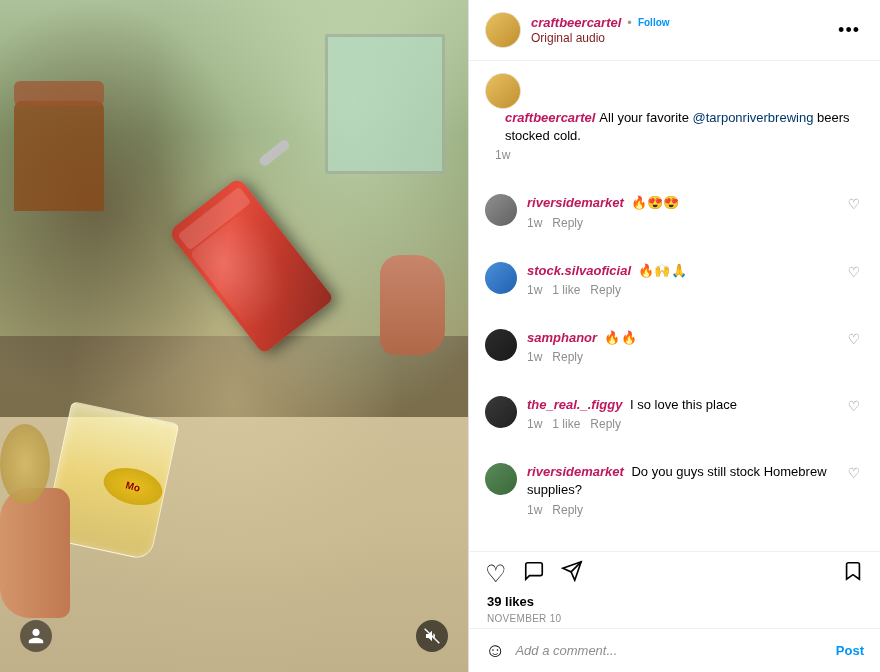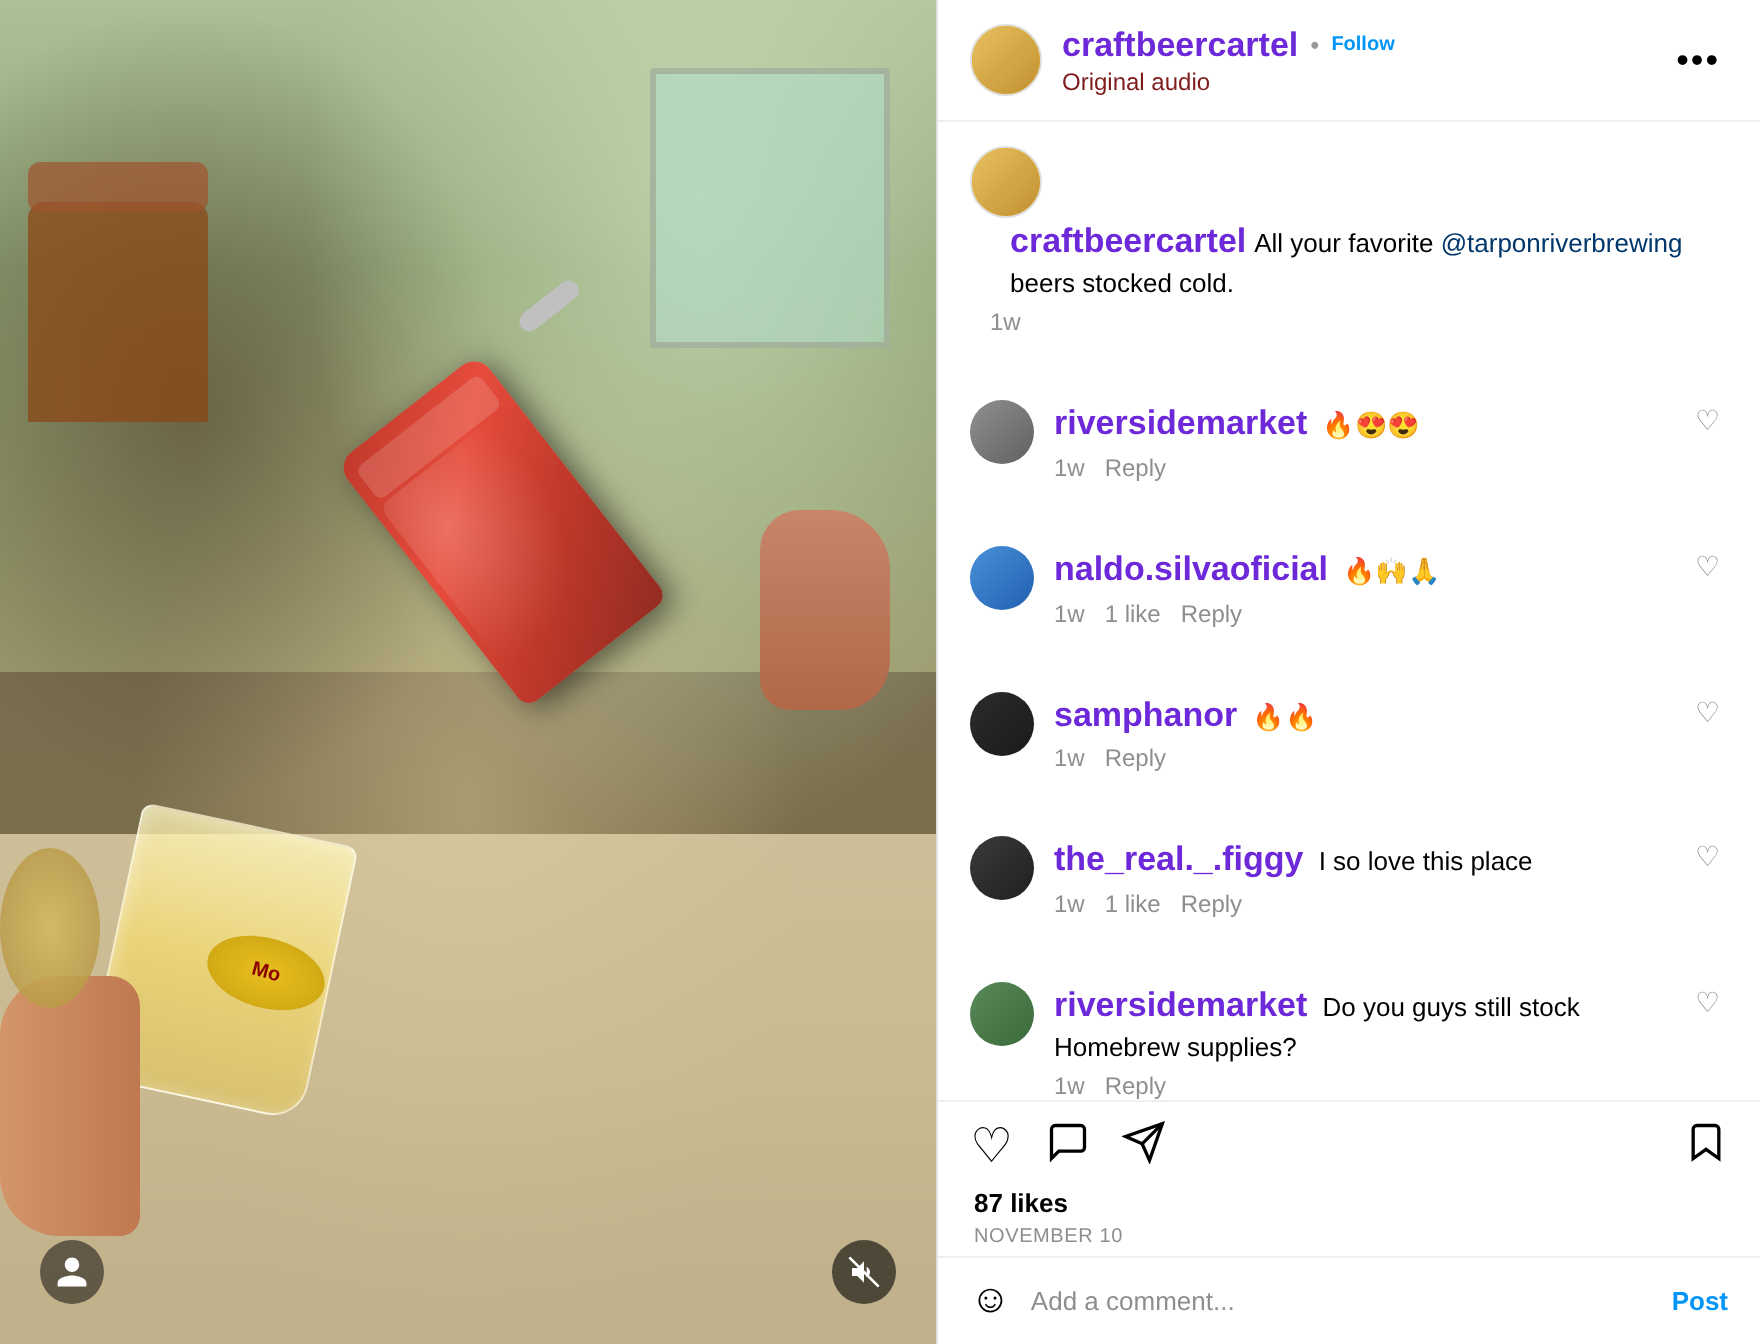--- a/index.html
+++ b/index.html
@@ -125,23 +125,24 @@
     .header-info {
       flex: 1;
       margin-left: 10px;
     }
     .header-top {
       display: flex;
       align-items: center;
       gap: 6px;
     }
     .username-bold {
-      font-size: 17px;
+      font-size: 13px;
       font-weight: 600;
-      color: #6d28d9;
+      color: #be185d;
+      font-style: italic;
     }
     .dot-sep {
       font-size: 13px;
       color: #999;
     }
     .follow-link {
       font-size: 10px;
       font-weight: 600;
       color: #0095f6;
       cursor: pointer;
@@ -293,20 +294,21 @@
       margin-right: 10px;
       flex-shrink: 0;
     }
     .comment-input {
       flex: 1;
       border: none;
       outline: none;
       font-size: 13px;
       color: #000;
       background: transparent;
+      font-style: italic;
     }
     .comment-input::placeholder { color: #8e8e8e; }
     .post-btn {
       font-size: 13px;
       font-weight: 600;
       color: #0095f6;
       cursor: pointer;
       background: none;
       border: none;
       padding: 0;
@@ -402,21 +404,21 @@
             <span class="comment-time">1w</span>
             <button class="reply-btn">Reply</button>
           </div>
         </div>
         <span class="heart-btn">♡</span>
       </div>
 
       <div class="comment-row">
         <div class="comment-avatar" style="background:linear-gradient(135deg,#4a90d9,#2060b0);border-radius:50%;"></div>
         <div class="comment-body">
-          <div class="comment-text"><span class="username-bold">naldo.silvaoficial</span><span> 🔥🙌🙏</span></div>
+          <div class="comment-text"><span class="username-bold">stock.silvaoficial</span><span> 🔥🙌🙏</span></div>
           <div class="comment-meta">
             <span class="comment-time">1w</span>
             <span class="comment-likes">1 like</span>
             <button class="reply-btn">Reply</button>
           </div>
         </div>
         <span class="heart-btn">♡</span>
       </div>
 
       <div class="comment-row">
@@ -471,21 +473,21 @@
             <line x1="22" y1="2" x2="11" y2="13"></line>
             <polygon points="22 2 15 22 11 13 2 9 22 2"></polygon>
           </svg>
         </span>
         <span class="action-icon bookmark-icon" style="font-size:22px;">
           <svg width="22" height="22" viewBox="0 0 24 24" fill="none" stroke="#000" stroke-width="1.8">
             <path d="M19 21l-7-5-7 5V5a2 2 0 0 1 2-2h10a2 2 0 0 1 2 2z"></path>
           </svg>
         </span>
       </div>
-      <div class="likes-count">87 likes</div>
+      <div class="likes-count">39 likes</div>
       <div class="post-date">November 10</div>
     </div>
 
     <div class="add-comment-bar">
       <span class="emoji-btn">☺</span>
       <input class="comment-input" type="text" placeholder="Add a comment..." style="">
       <button class="post-btn">Post</button>
     </div>
 
   </div>

